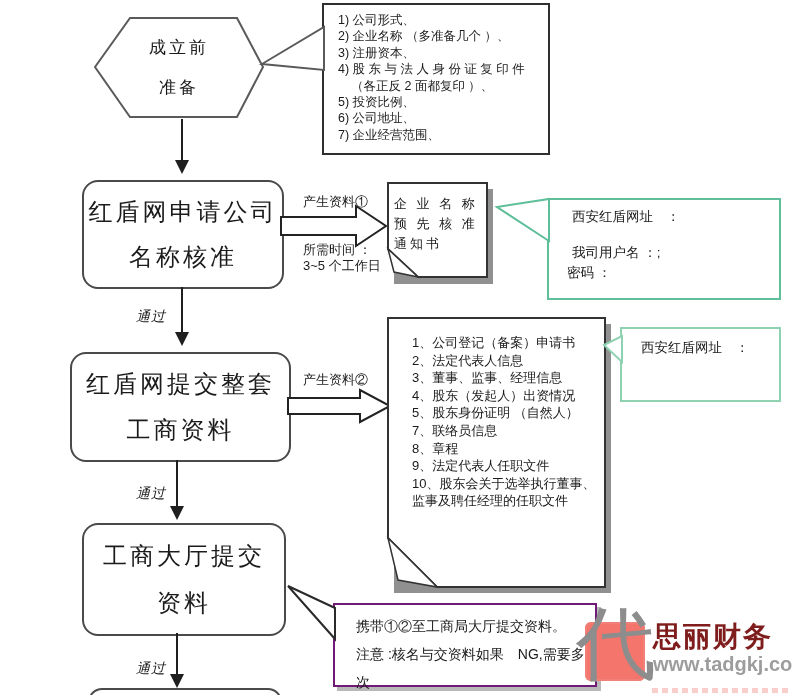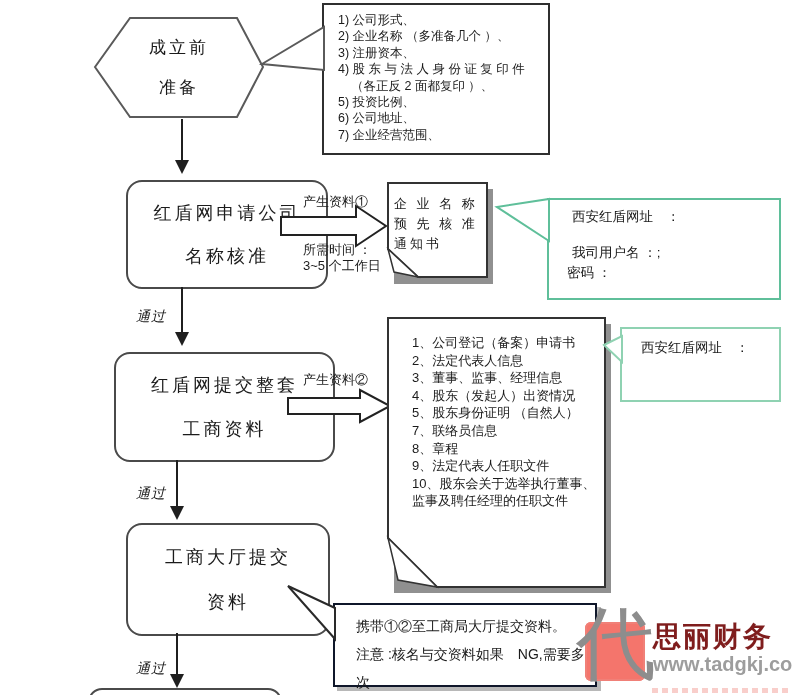--- a/index.html
+++ b/index.html
@@ -4,32 +4,32 @@
 <style>
   html,body{margin:0;padding:0;background:#fff;}
   .stage{position:relative;width:792px;height:695px;background:#ffffff;overflow:hidden;
          font-family:"Liberation Sans",sans-serif;color:#1b1b1b;}
   
   #shape-layer{position:absolute;left:0;top:0;z-index:5;pointer-events:none;}
   .box-layer{z-index:1;}
   
   .flowbox{position:absolute;background:#fff;border:2.5px solid #4a4a4a;border-radius:16px;
            display:flex;flex-direction:column;justify-content:space-evenly;align-items:center;
-           font-size:18px;letter-spacing:3px;z-index:1;margin-left:44px;}
+           font-size:24px;letter-spacing:3px;z-index:1;}
   
   .prepbox{position:absolute;left:322px;top:3px;width:228px;height:152px;background:#fff;
            border:2px solid #2f2f2f;z-index:1;font-size:12.5px;line-height:16.4px;
            padding:7px 6px 0 14px;box-sizing:border-box;}
   .prepbox .indent{padding-left:13px;display:block;}
   .prepbox span{display:block;}
   
   .gcallout{position:absolute;background:#fff;border:2px solid #5fbf9a;z-index:1;font-size:13.5px;}
   
   .notebox{position:absolute;left:333px;top:603px;width:264px;height:84px;background:#fff;
-           border:2px solid #0f172a;box-shadow:4px 4px 0 #b8b8b8;z-index:1;
+           border:2px solid #701a75;box-shadow:4px 4px 0 #b8b8b8;z-index:1;
            font-size:14px;box-sizing:border-box;padding:7px 10px 0 21px;line-height:28px;}
   
   .lbl{position:absolute;font-size:13px;z-index:6;white-space:nowrap;text-align:right;}
   .pass{position:absolute;font-size:14px;letter-spacing:1px;z-index:6;font-style:italic;}
   
   .hextext{position:absolute;left:95px;top:18px;width:168px;height:99px;z-index:6;
            display:flex;flex-direction:column;justify-content:space-evenly;align-items:center;
            font-size:17px;letter-spacing:3px;}
   
   .doc1text{position:absolute;left:394px;top:194px;z-index:6;font-size:13px;line-height:20px;letter-spacing:3px;}

